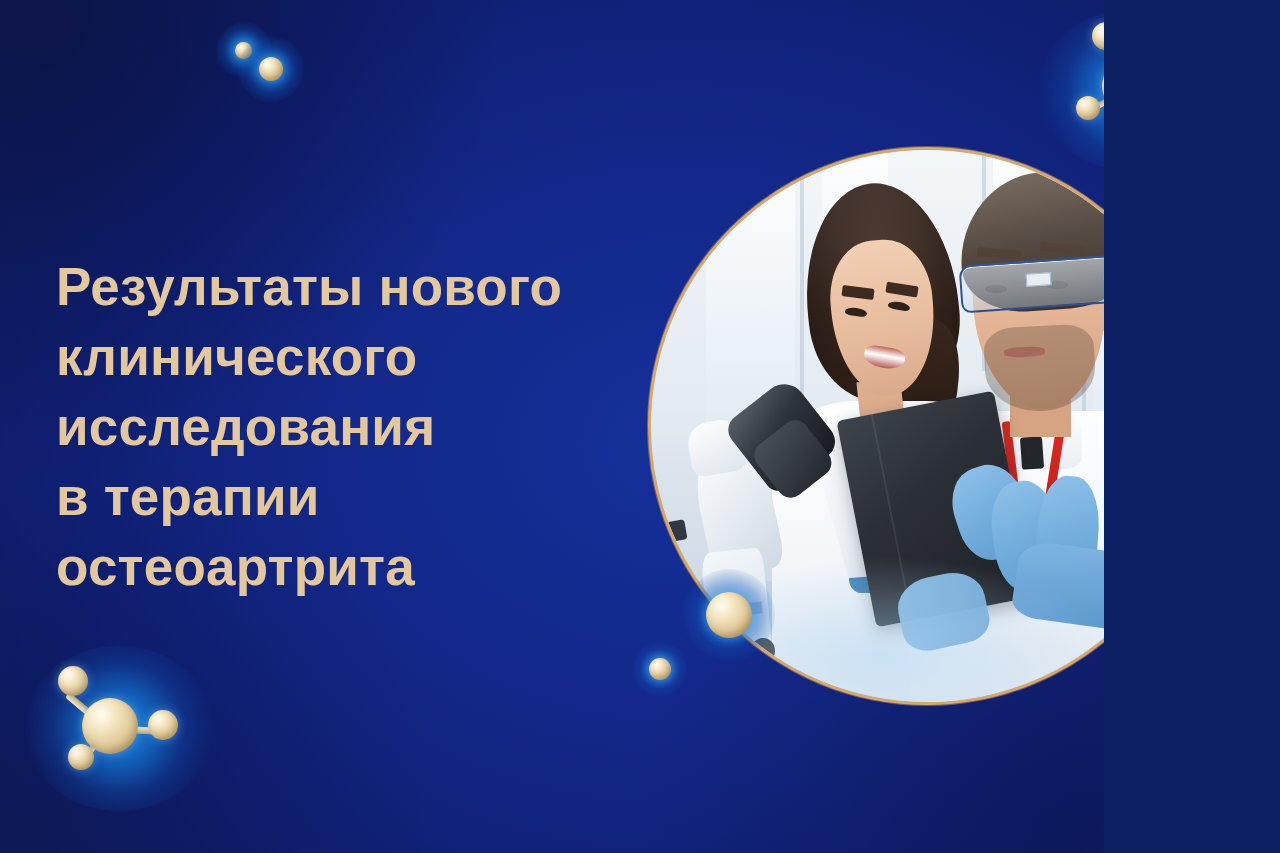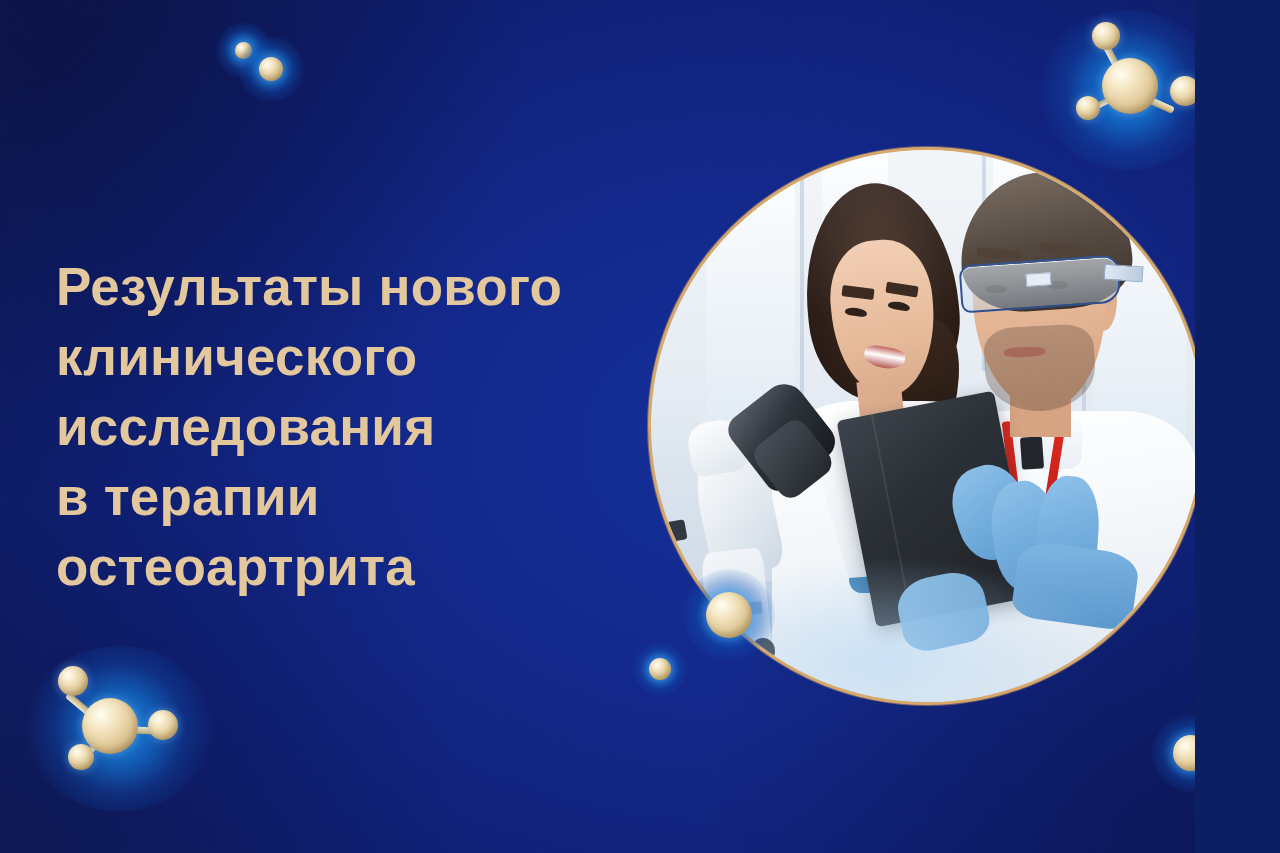--- a/index.html
+++ b/index.html
@@ -6,21 +6,21 @@
   * { margin:0; padding:0; box-sizing:border-box; }
   html, body {
     width:1280px; height:853px;
     overflow:hidden;
     font-family:"Liberation Sans", sans-serif;
     background:#0d1f63;
   }
 
   .banner{
     position:relative;
-    width:1195px; height:853px;
+    width:1104px; height:853px;
     overflow:hidden;
     background:
       radial-gradient(ellipse 900px 700px at 62% 52%, #14309a 0%, #13288a 38%, #0f2076 68%, #101c5e 100%),
       #11225f;
   }
   
   .vignette{
     position:absolute; inset:0;
     background:
       radial-gradient(circle at 4% 3%, rgba(10,16,62,.75) 0%, rgba(10,16,62,0) 34%),

